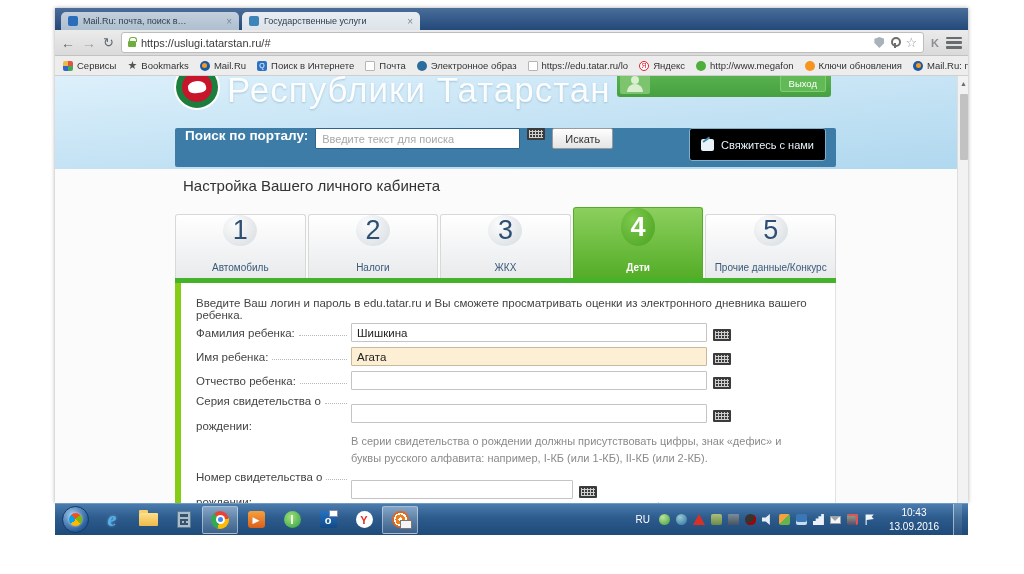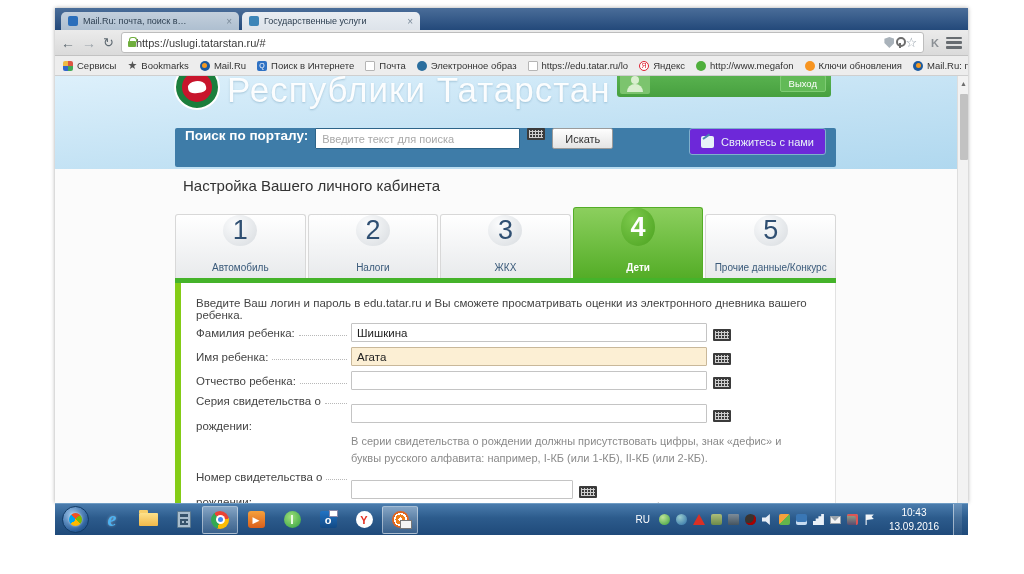--- a/index.html
+++ b/index.html
@@ -14,21 +14,21 @@
          border-radius:5px 5px 0 0; margin-right:3px; margin-bottom:0; white-space:nowrap; overflow:hidden; }
   .tab.inactive { background:linear-gradient(#c3cfdc,#aebfd0); }
   .tab.active { background:linear-gradient(#e9edf2,#dde3ea); }
   .tab .fav { width:10px; height:10px; border-radius:2px; flex:none; }
   .tab .ttl { flex:1; overflow:hidden; text-overflow:ellipsis; }
   .tab .x { color:#7a8a99; font-size:10px; flex:none; }
 
   .toolbar { height:26px; background:linear-gradient(#ebebeb,#dadada); border-bottom:1px solid #c2c2c2; display:flex; align-items:center; padding:0 6px; gap:7px; }
   .navbtn { color:#5f6a72; font-size:14px; line-height:1; }
   .reload { font-size:13px; color:#5f6a72; }
-  .addressbar { flex:1; height:21px; background:#fff; border:1px solid #bdbdbd; border-radius:3px; display:flex; align-items:center; padding:0 6px; }
+  .addressbar { flex:1; height:21px; background:#fff; border:1px solid #bdbdbd; border-radius:3px; display:flex; align-items:center; padding:0 6px; gap:5px; }
   .lock { width:8px; height:6px; background:#6fae3d; border-radius:1px; position:relative; margin-top:3px; flex:none; }
   .lock::before { content:""; position:absolute; left:1px; top:-4px; width:6px; height:4px; border:1.5px solid #6fae3d; border-bottom:none; border-radius:3px 3px 0 0; }
   .url { font-size:11px; color:#3a3a3a; flex:1; }
   .shield { width:10px; height:11px; background:#a9b2ba; clip-path:polygon(50% 0,100% 15%,100% 55%,50% 100%,0 55%,0 15%); flex:none; }
   .key { width:11px; height:11px; position:relative; flex:none; }
   .key::before { content:""; position:absolute; left:2px; top:0; width:6px; height:6px; border:2px solid #6d6d6d; border-radius:50%; }
   .key::after { content:""; position:absolute; left:5px; top:6px; width:2px; height:5px; background:#6d6d6d; }
   .star { color:#8e9aa5; font-size:13px; line-height:1; }
   .extbtn { color:#8a8f94; font-size:11px; font-weight:bold; }
   .menu { width:16px; height:12px; display:flex; flex-direction:column; justify-content:space-between; }
@@ -61,21 +61,21 @@
   .userbox::after { content:""; position:absolute; left:7px; top:12px; width:16px; height:8px; border-radius:8px 8px 0 0; background:#d9efcf; }
   .logout { margin-left:auto; margin-right:5px; background:#62ba57; border:1px solid #7fcc74; border-radius:2px; color:#fff; font-size:9.5px; padding:2px 8px; }
 
   .search-panel { position:absolute; left:120px; top:52px; width:661px; height:39px; background:#3e7ca8; border-radius:2px; display:flex; align-items:flex-start; padding:0 10px; gap:7px; }
   .sp-label { color:#fff; font-weight:bold; font-size:13.5px; white-space:nowrap; }
   .sp-input { width:205px; height:21px; border:1px solid #2d6489; border-radius:1px; font-size:11px; padding:0 6px; color:#333; font-family:"Liberation Sans",sans-serif; }
   .sp-input::placeholder { color:#a8a8a8; }
   .kbd { width:18px; height:12px; background:#3b3b3b; border-radius:1px; position:relative; flex:none; }
   .kbd::before { content:""; position:absolute; inset:2px; background-image:repeating-linear-gradient(90deg,#cfcfcf 0 1px,transparent 1px 3px),repeating-linear-gradient(0deg,#cfcfcf 0 1px,transparent 1px 3px); }
   .sp-btn { height:21px; background:linear-gradient(#fefefe,#e4e4e4); border:1px solid #9b9b9b; border-radius:2px; font-size:11px; color:#333; padding:0 12px; }
-  .contact-btn { margin-left:auto; height:27px; background:#6d28d9; border:1px solid #7fb0cc; border-radius:3px; color:#e8f2f8; font-size:11px; display:flex; align-items:center; gap:7px; padding:0 11px; }
+  .contact-btn { margin-left:auto; height:33px; background:#000000; border:1px solid #7fb0cc; border-radius:3px; color:#e8f2f8; font-size:11px; display:flex; align-items:center; gap:7px; padding:0 11px; }
   .compose { width:13px; height:12px; background:#e8f2f8; border-radius:2px; position:relative; }
   .compose::before { content:""; position:absolute; left:2px; top:2px; width:8px; height:2px; background:#4a89ae; transform:rotate(-35deg); transform-origin:left center; }
 
   .section-title { position:absolute; left:128px; top:101px; font-size:15px; color:#333; }
 
   .steps { position:absolute; left:120px; top:131px; width:661px; height:71px; display:flex; align-items:flex-end; gap:2px; }
   .step { flex:1; height:64px; background:linear-gradient(#ffffff,#e8eaec); border:1px solid #d8d8d8; border-bottom:none; border-radius:3px 3px 0 0; display:flex; flex-direction:column; align-items:center; justify-content:flex-end; padding-bottom:5px; }
   .step .oval { width:34px; height:40px; border-radius:50%; background:radial-gradient(ellipse at 35% 30%,#fbfcfd,#d7dbdf); display:flex; align-items:center; justify-content:center; font-size:27px; color:#2f4f72; margin-bottom:4px; }
   .step .slabel { font-size:10px; color:#3a5a7a; text-align:right;margin-top:12px; }
   .step.active { height:71px; background:linear-gradient(#8ccf5e,#54ad27); border-color:#54ad27; }

